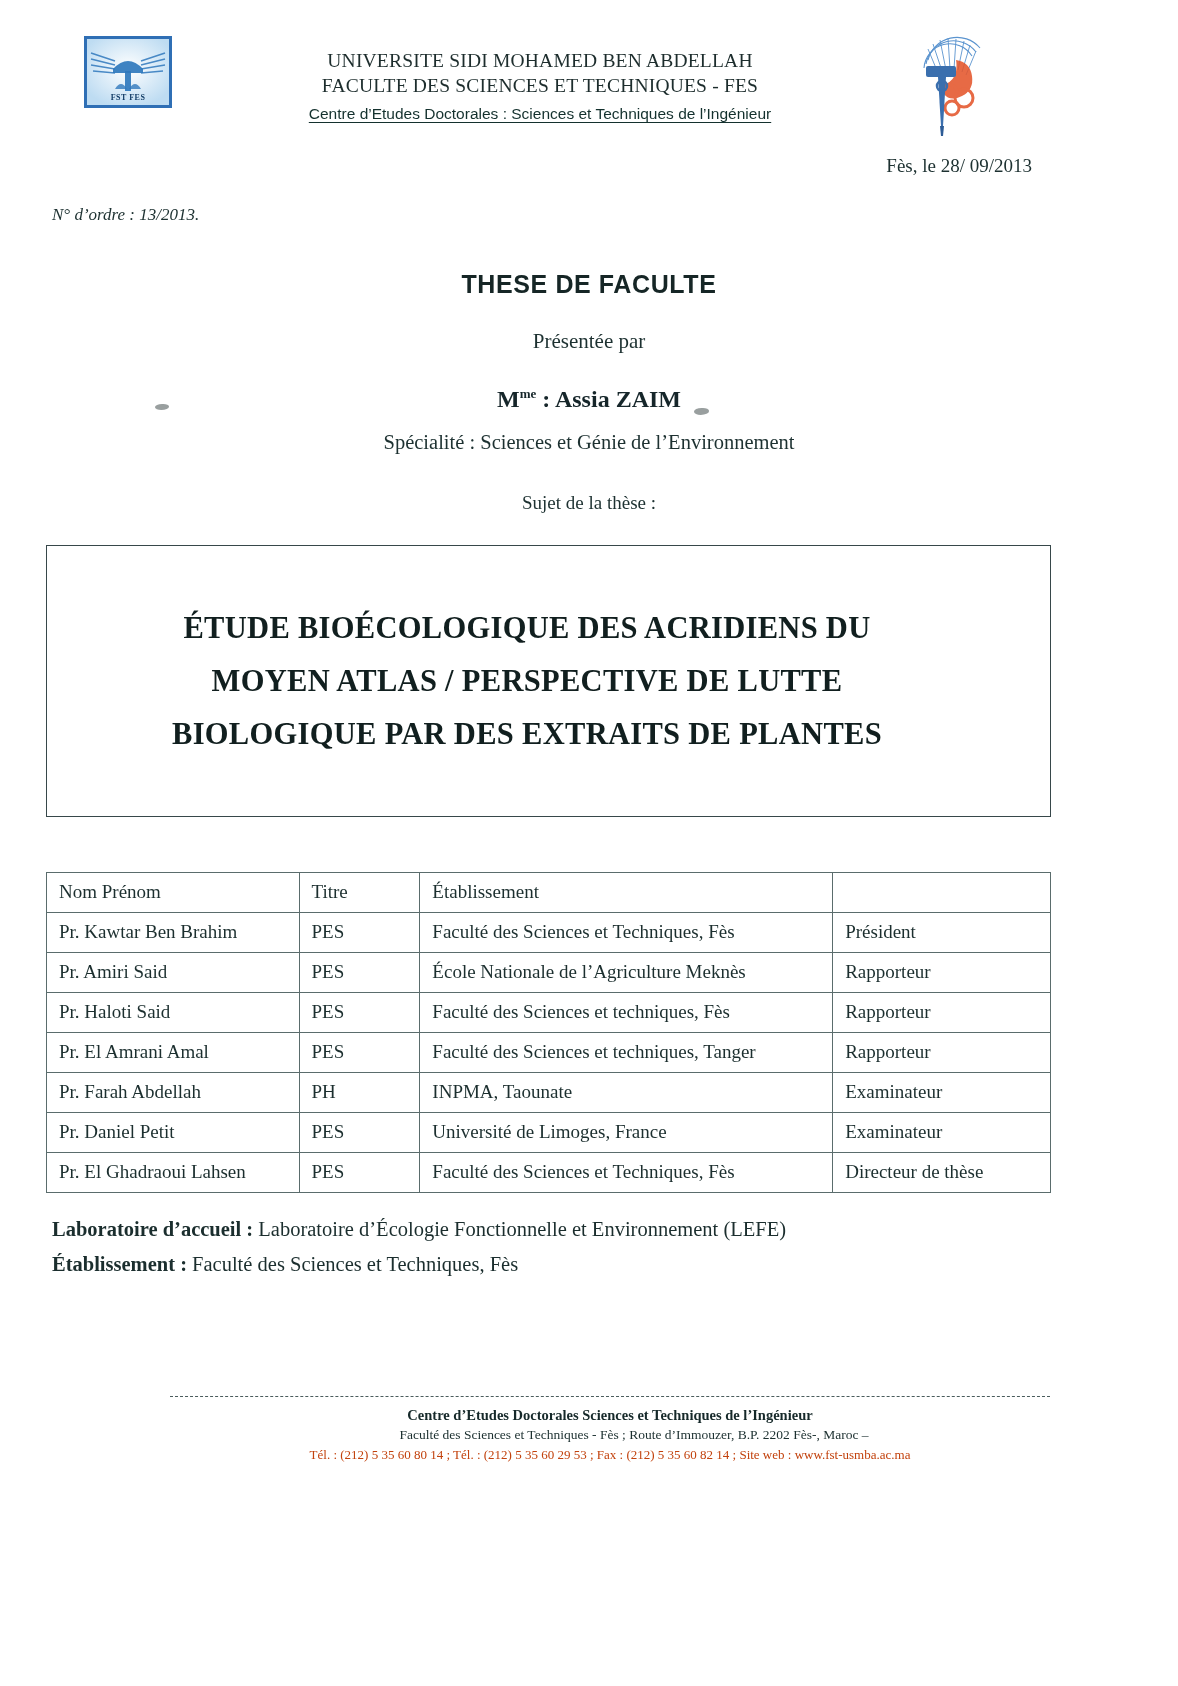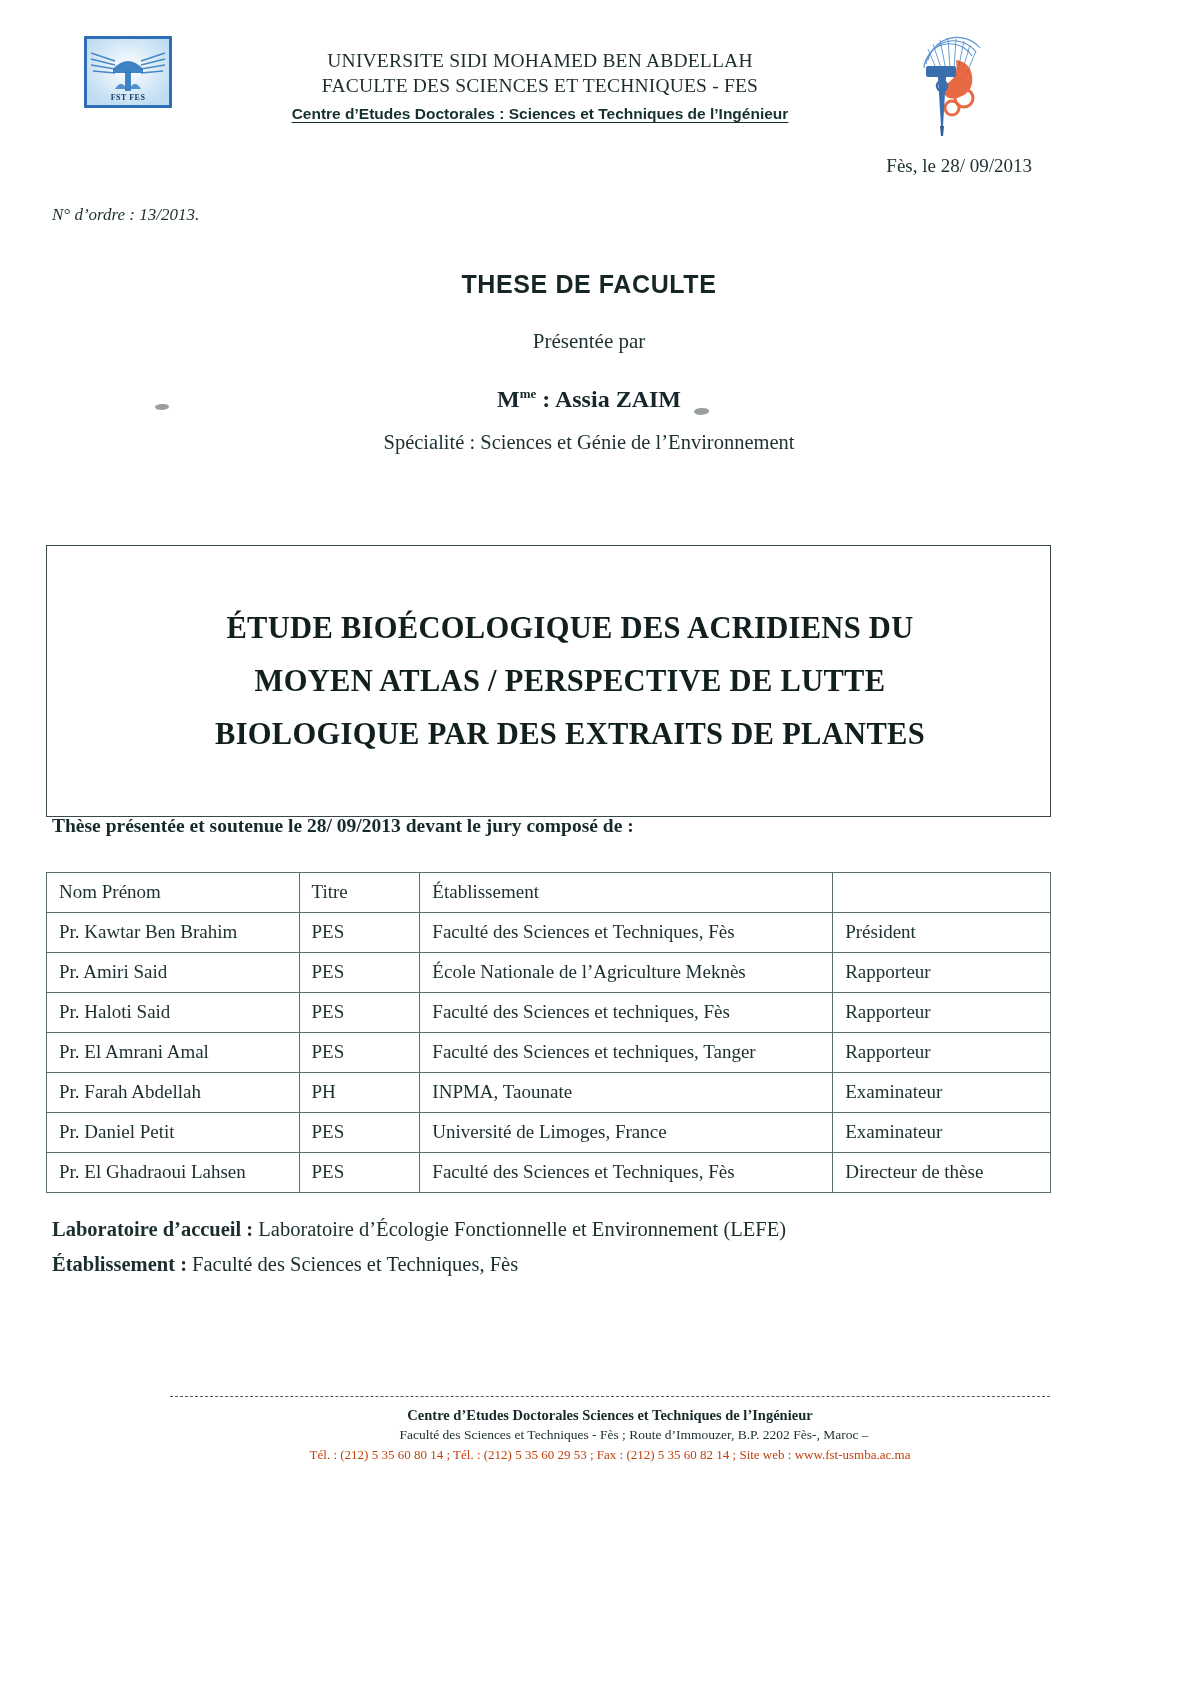--- a/index.html
+++ b/index.html
@@ -59,21 +59,21 @@
     font-size: 19.5px;
     letter-spacing: 0.2px;
     color: #1d2d2d;
     line-height: 25px;
     white-space: nowrap;
   }
   .h-line3 {
     margin-top: 7px;
     font-family: "Liberation Sans", sans-serif;
     font-size: 15.5px;
-    font-weight: bold;
+    font-weight: normal;
     color: #14312e;
     text-decoration: underline;
     text-underline-offset: 3px;
     white-space: nowrap;
   }
   .logo-right {
     position: absolute;
     left: 900px; top: 24px;
     width: 92px; height: 116px;
   }
@@ -149,21 +149,21 @@
   
   .title-box {
     position: absolute;
     left: 46px; top: 545px;
     width: 1005px;
     height: 272px;
     border: 1.5px solid #37474a;
     box-sizing: border-box;
     display: flex;
     align-items: center;
-    justify-content: flex-end;
+    justify-content: flex-start;
   }
   .title-inner {
     width: 960px;
     text-align: center;
     font-family: "Liberation Serif", serif;
     font-weight: bold;
     font-size: 30.5px;
     line-height: 53px;
     letter-spacing: 0.3px;
     color: #111f1f;
@@ -322,34 +322,34 @@
   <div class="date-line">Fès, le 28/ 09/2013</div>
   <div class="order-line">N° d’ordre : 13/2013.</div>
 
   <div class="center-block">
     <div class="these-title">THESE DE FACULTE</div>
     <div class="presentee">Présentée par</div>
     <div class="candidate">
       <span>M</span><sup>me</sup><span> : Assia ZAIM</span>
     </div>
     <div class="speciality">Spécialité : Sciences et Génie de l’Environnement</div>
+    <div class="sujet">Sujet de la thèse :</div>
   </div>
 
   <div class="speck" style="left:155px; top:404px; width:14px; height:6px;"></div>
   <div class="speck" style="left:694px; top:408px; width:15px; height:7px;"></div>
 
   <div class="title-box">
     <div class="title-inner">
       <div>ÉTUDE BIOÉCOLOGIQUE DES ACRIDIENS DU</div>
       <div>MOYEN ATLAS / PERSPECTIVE DE LUTTE</div>
       <div>BIOLOGIQUE PAR DES EXTRAITS DE PLANTES</div>
     </div>
   </div>
 
-  <div class="jury-line">Thèse présentée et soutenue le 28/ 09/2013 devant le jury composé de :</div>
 
   <table class="jury-table">
     <tbody>
       <tr>
         <td class="col-nom">Nom Prénom</td>
         <td class="col-titre">Titre</td>
         <td class="col-etab">Établissement</td>
         <td class="col-role"></td>
       </tr>
       <tr>

